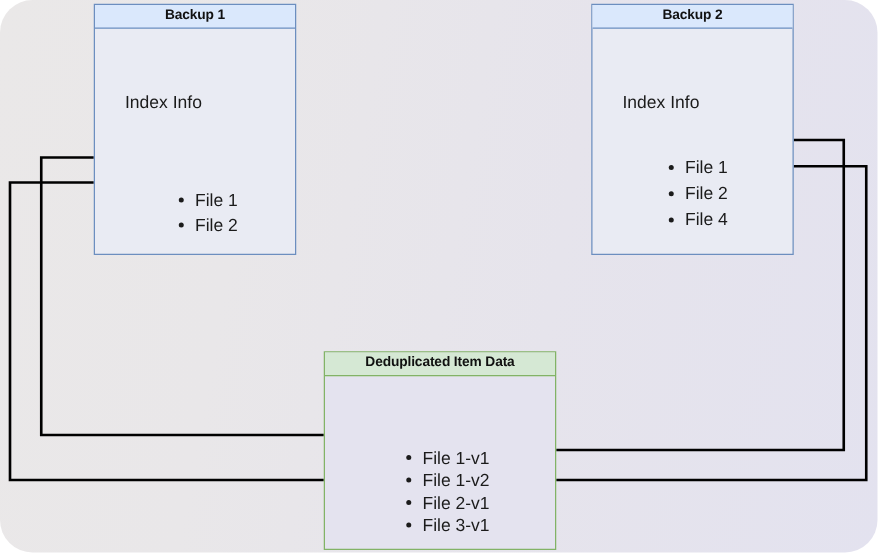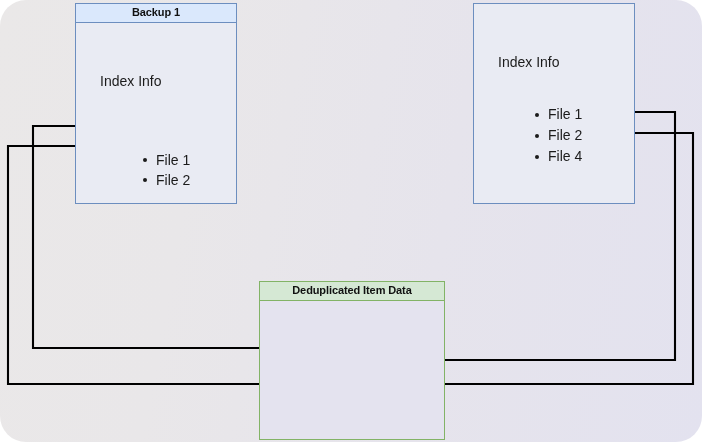--- a/index.html
+++ b/index.html
@@ -143,27 +143,36 @@
     <div class="box-body">
       <div class="index-label">Index Info</div>
       <ul class="file-list">
         <li>File 1</li>
         <li>File 2</li>
       </ul>
     </div>
   </div>
 
   <div class="box blue" id="backup2">
+    <div class="box-header">Backup 2</div>
     <div class="box-body">
       <div class="index-label">Index Info</div>
       <ul class="file-list">
         <li>File 1</li>
         <li>File 2</li>
         <li>File 4</li>
       </ul>
     </div>
   </div>
 
   <div class="box green" id="dedup">
     <div class="box-header">Deduplicated Item Data</div>
+    <div class="box-body">
+      <ul class="file-list">
+        <li>File 1-v1</li>
+        <li>File 1-v2</li>
+        <li>File 2-v1</li>
+        <li>File 3-v1</li>
+      </ul>
+    </div>
   </div>
 
 </div>
 
 </body></html>

